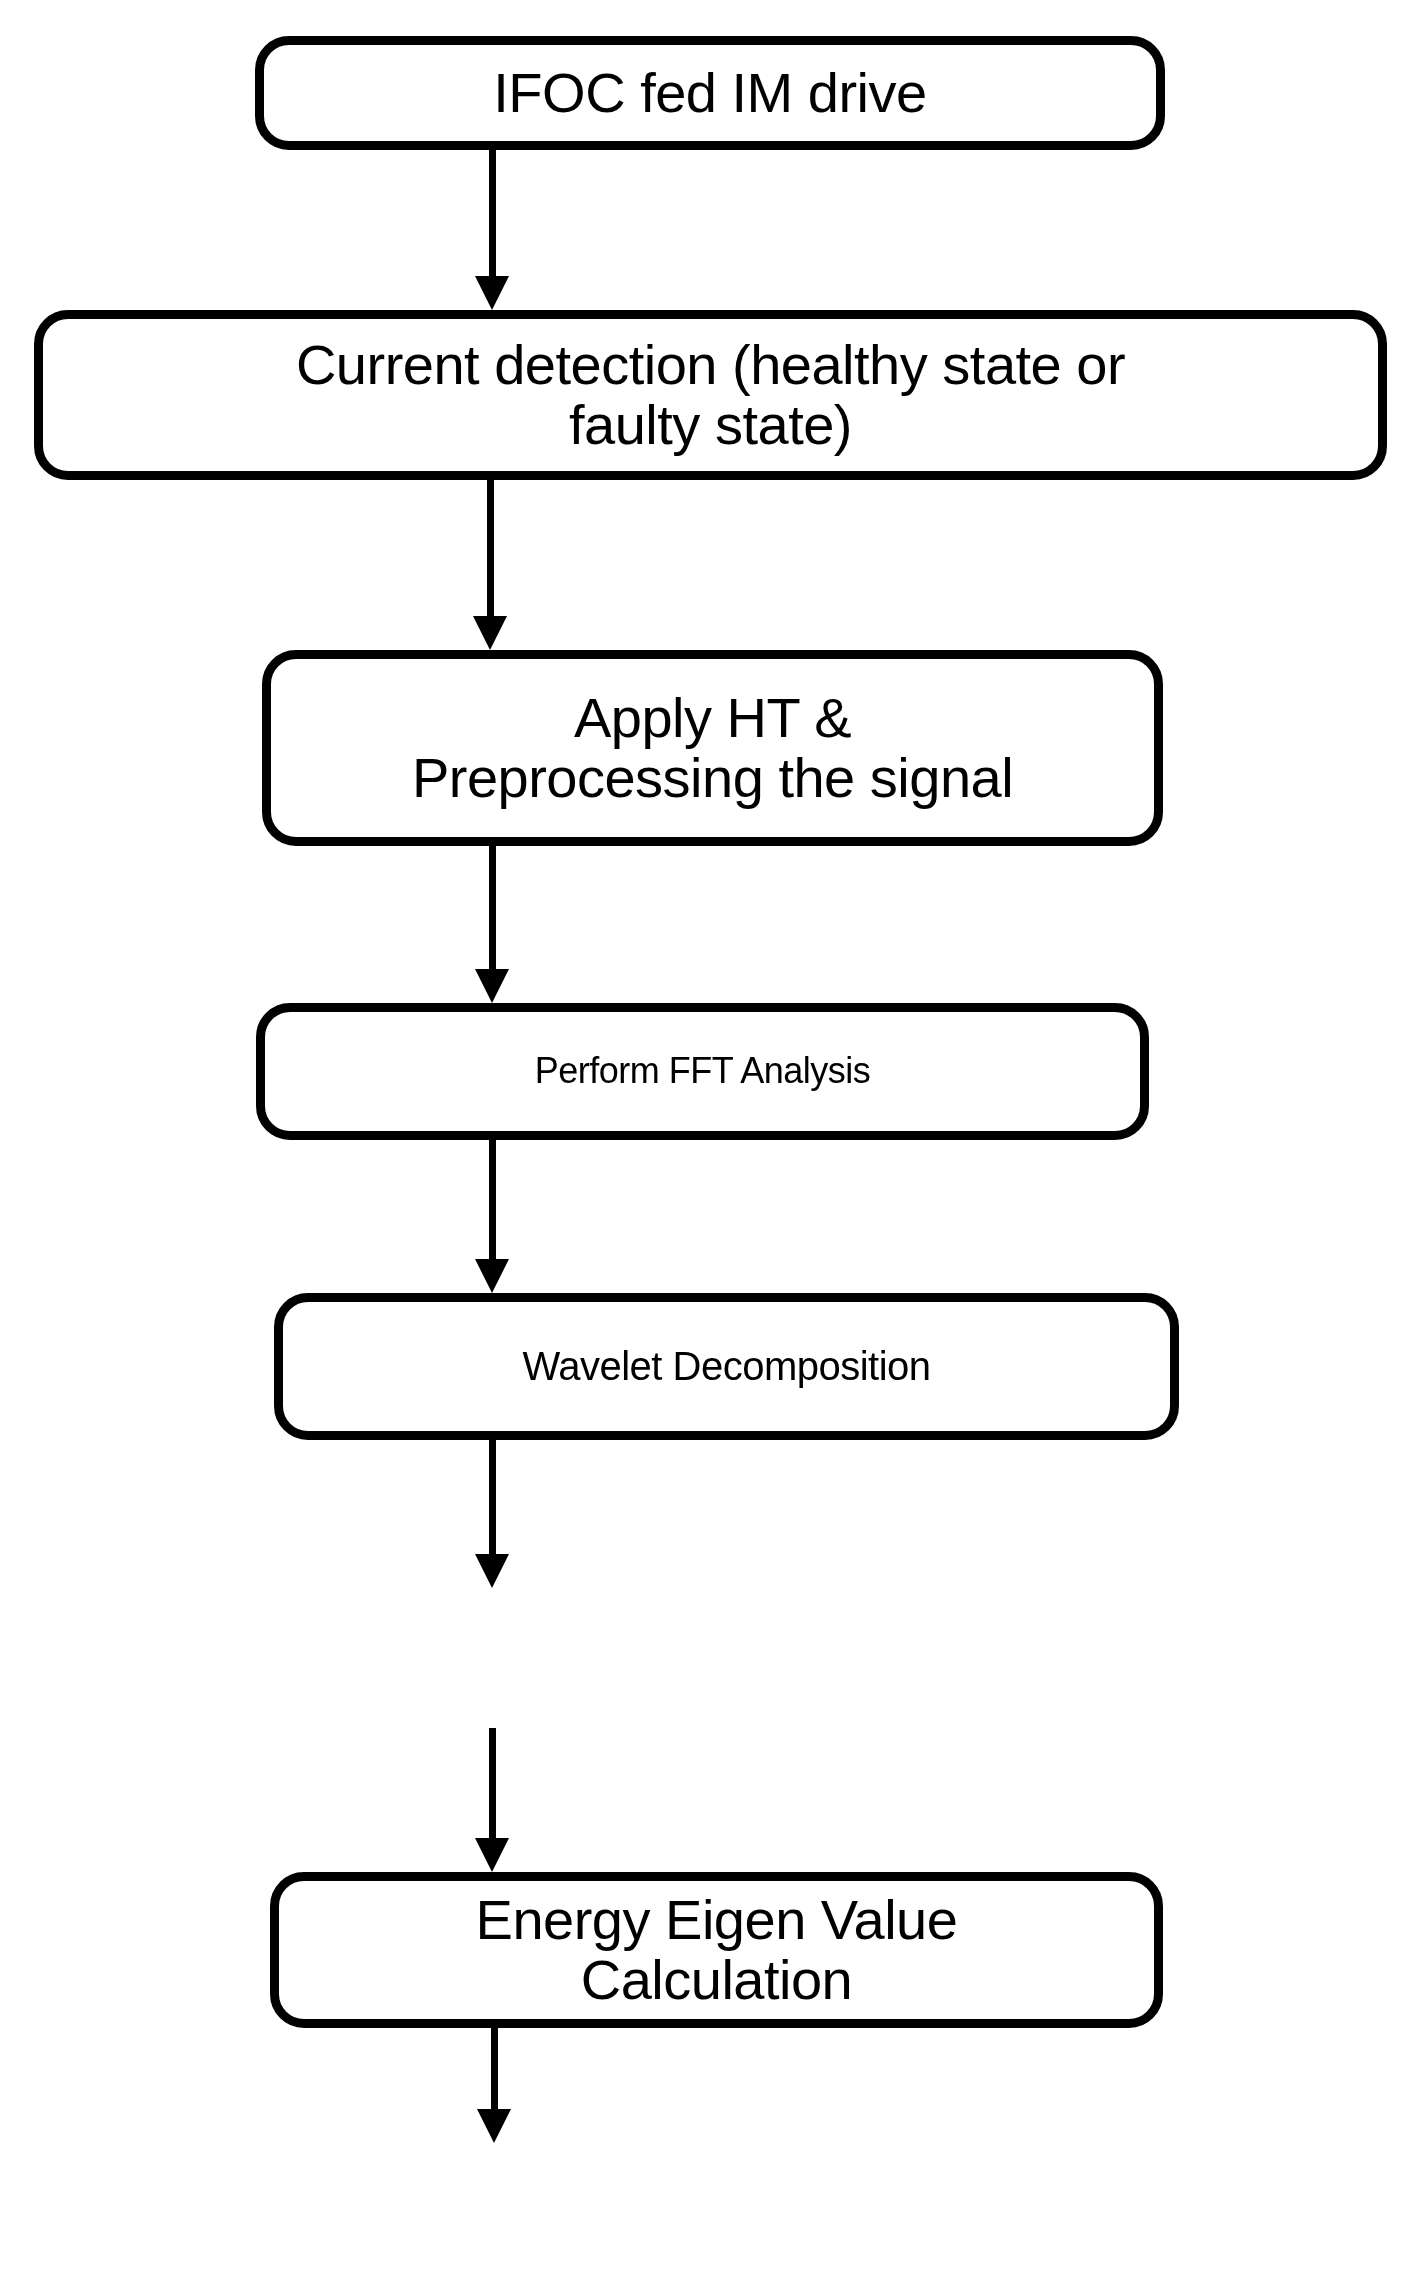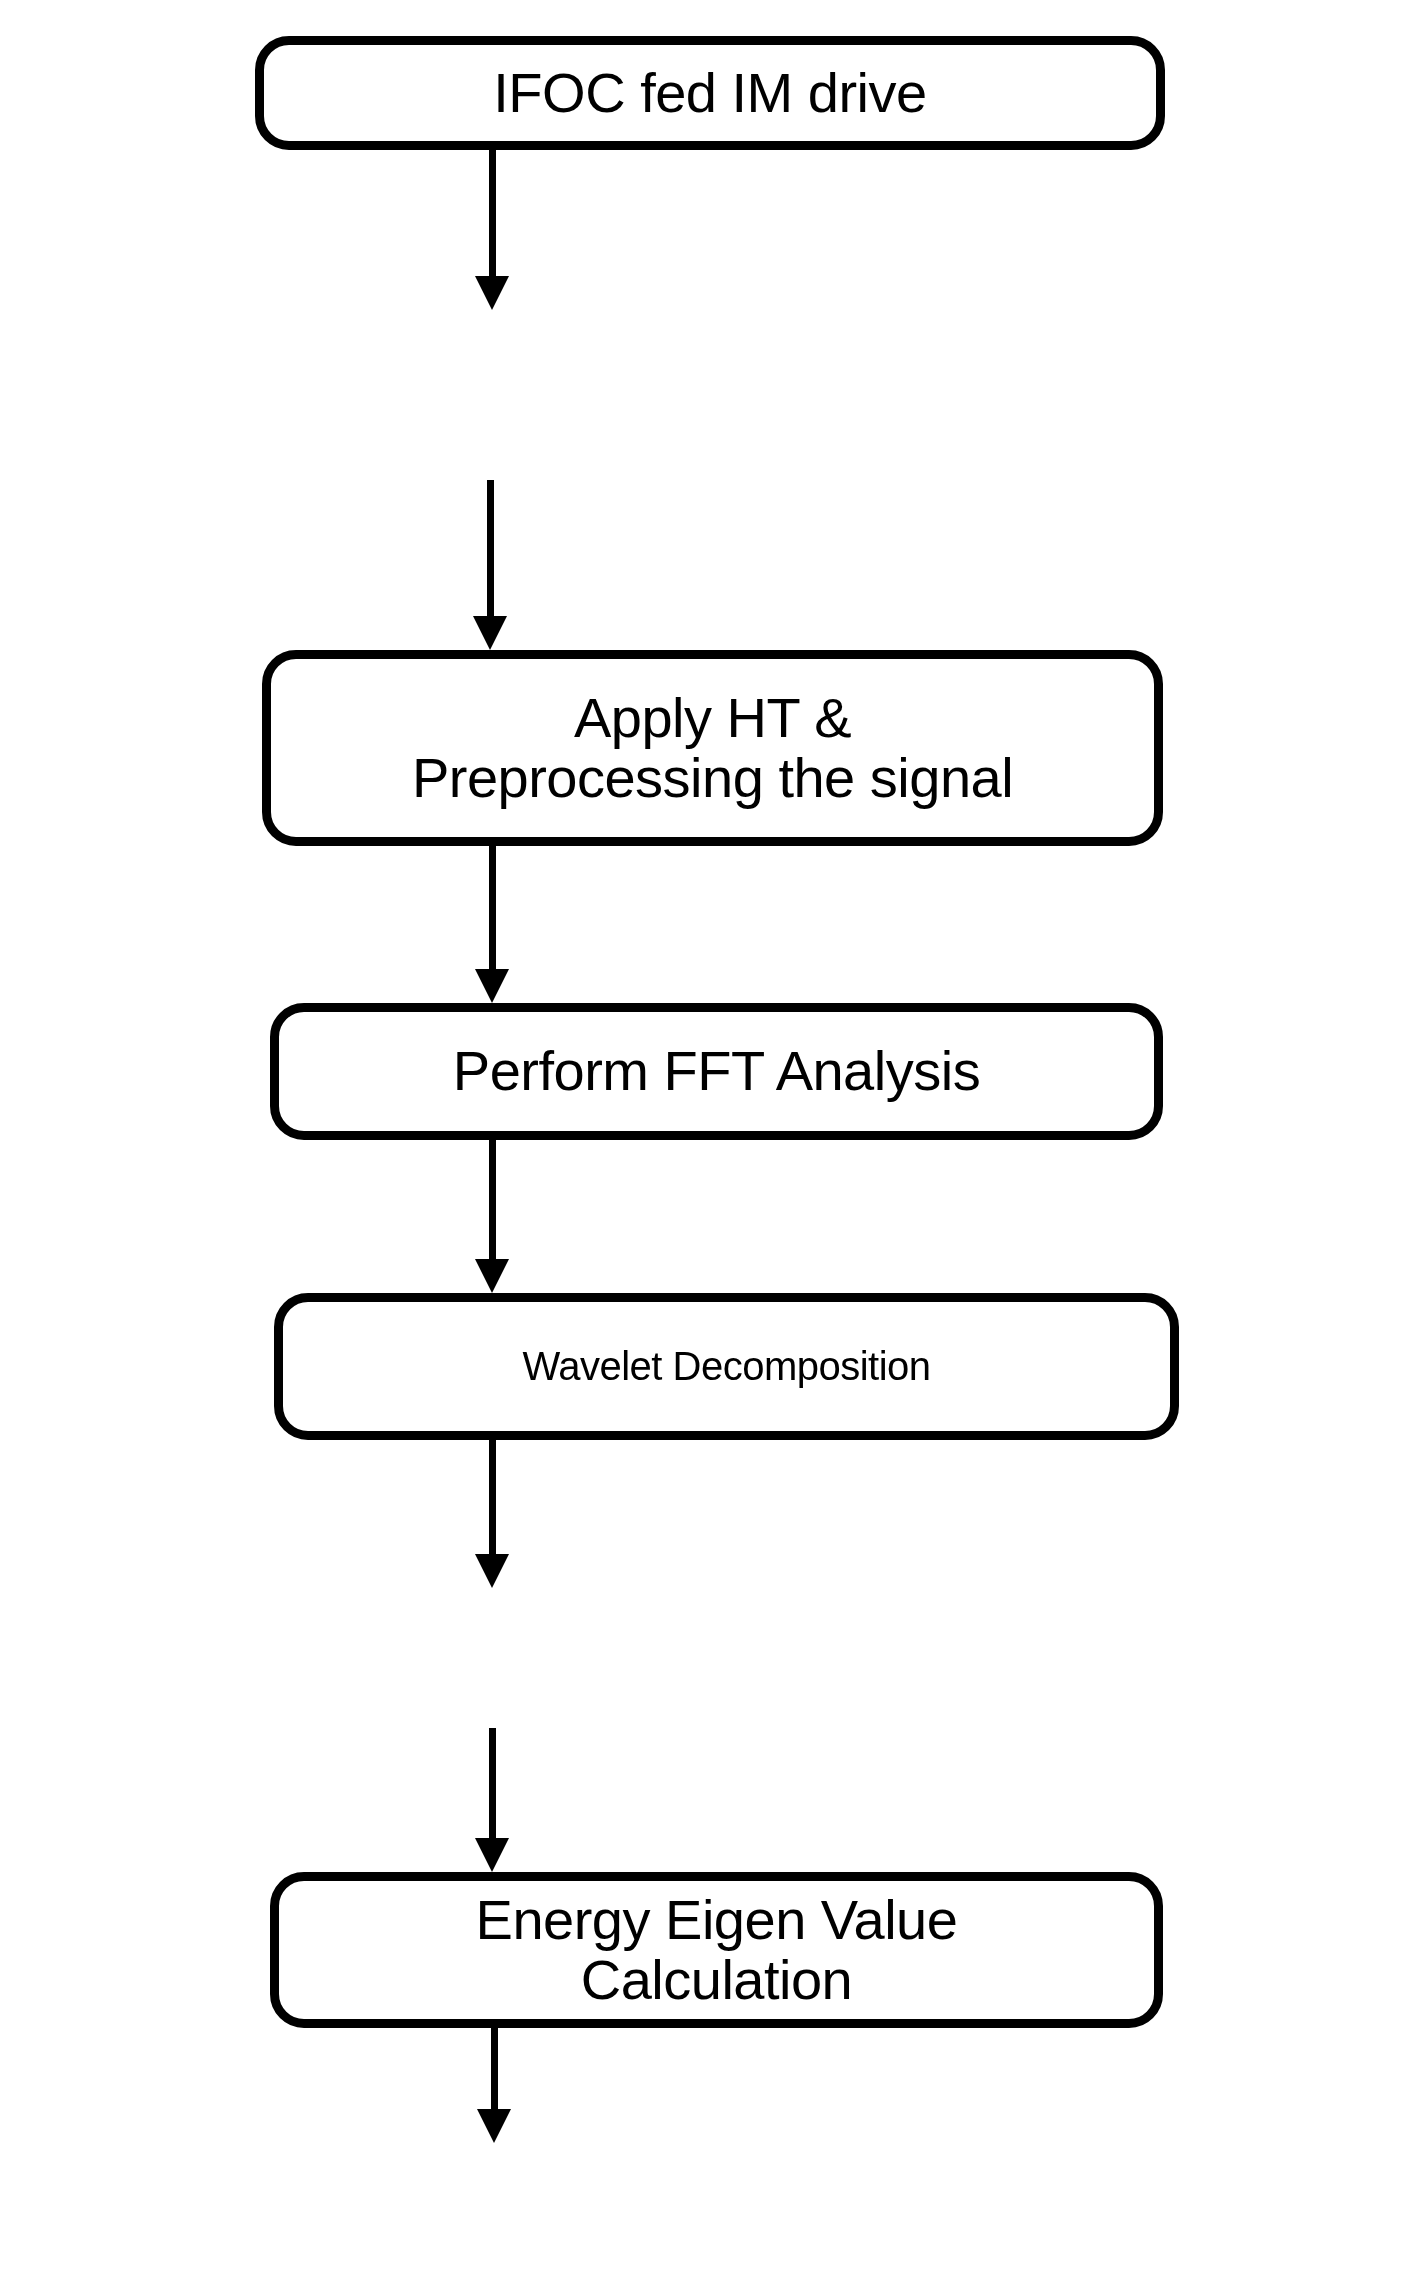--- a/index.html
+++ b/index.html
@@ -34,21 +34,21 @@
   .node .label {
     display: block;
     width: 100%;
     padding: 0 12px;
     white-space: pre-line;
   }
   
   #node-1 { left: 255px;  top: 36px;   width: 910px;  height: 114px; font-size: 56px; }
   #node-2 { left: 34px;   top: 310px;  width: 1353px; height: 170px; font-size: 56px; }
   #node-3 { left: 262px;  top: 650px;  width: 901px;  height: 196px; font-size: 56px; }
-  #node-4 { left: 270px;  top: 1003px; width: 893px;  height: 137px; font-size: 56px; }
+  #node-4 { left: 256px;  top: 1003px; width: 893px;  height: 137px; font-size: 36px; }
   #node-5 { left: 258px;  top: 1293px; width: 905px;  height: 147px; font-size: 40px; margin-left: 16px; }
   #node-6 { left: 272px;  top: 1588px; width: 891px;  height: 140px; font-size: 56px; }
   #node-7 { left: 270px;  top: 1872px; width: 893px;  height: 156px; font-size: 56px; }
   #node-8 { left: 282px;  top: 2143px; width: 901px;  height: 128px; font-size: 56px; }
 
   
   .arrow {
     position: absolute;
     width: 0;
   }
@@ -105,20 +105,24 @@
 
   <div class="node" id="node-1">
     <span class="label">IFOC fed IM drive</span>
   </div>
 
   <div class="arrow" id="arrow-1">
     <div class="shaft"></div>
     <div class="head"></div>
   </div>
 
+  <div class="node" id="node-2">
+    <span class="label">Current detection (healthy state or
+faulty state)</span>
+  </div>
 
   <div class="arrow" id="arrow-2">
     <div class="shaft"></div>
     <div class="head"></div>
   </div>
 
   <div class="node" id="node-3">
     <span class="label">Apply HT &amp;
 Preprocessing the signal</span>
   </div>

